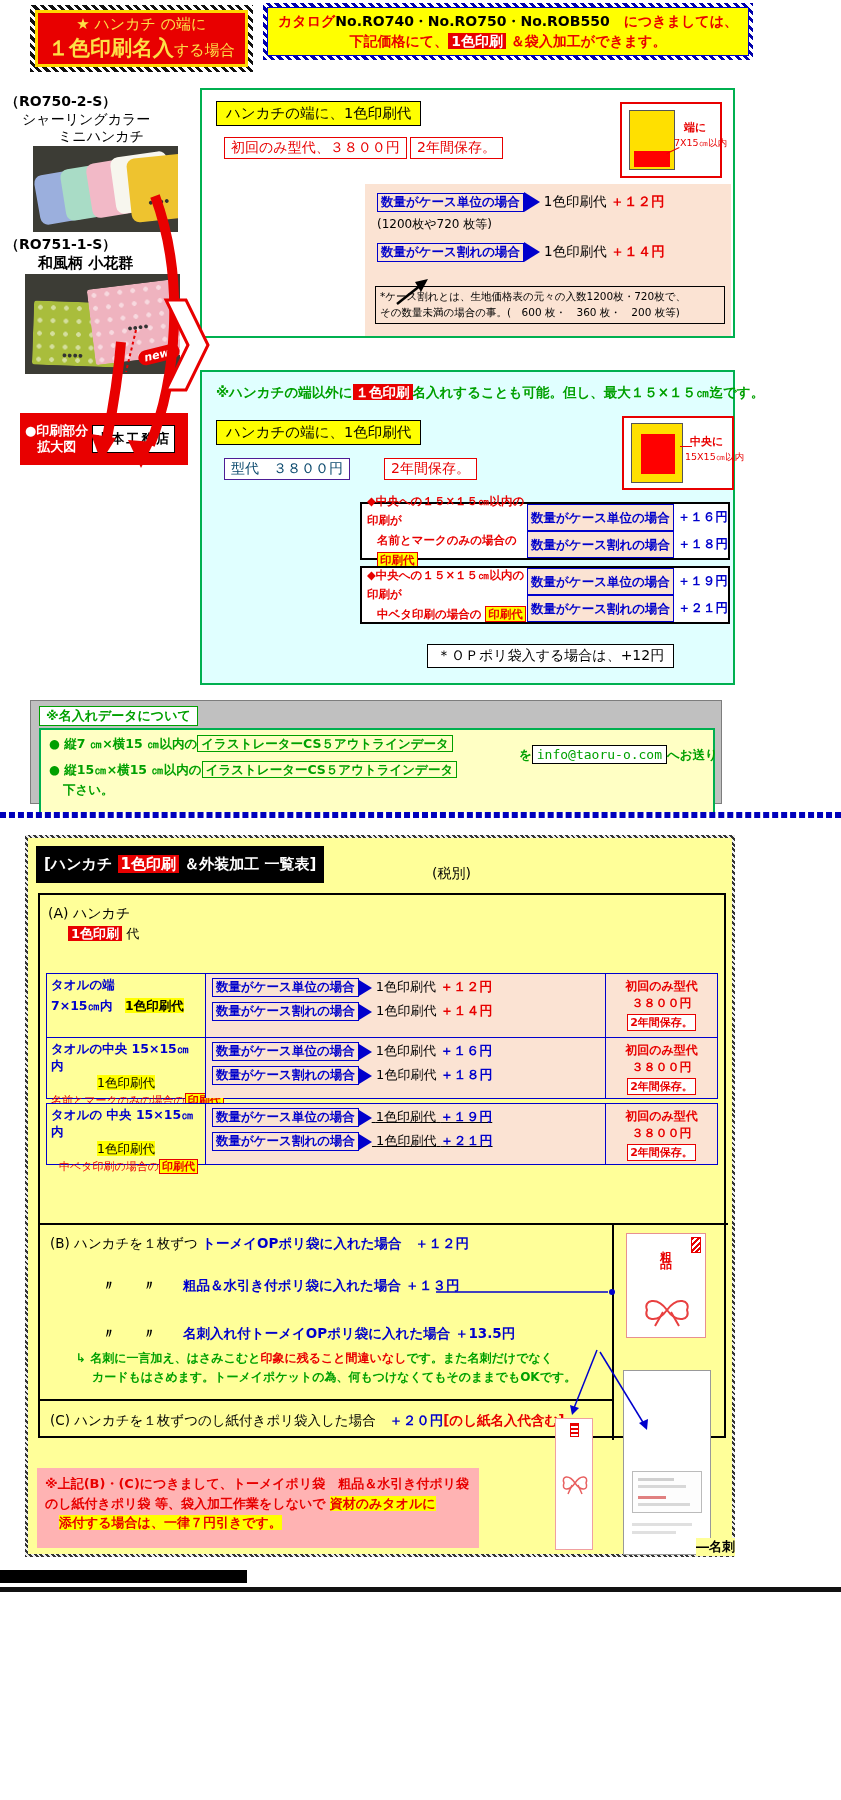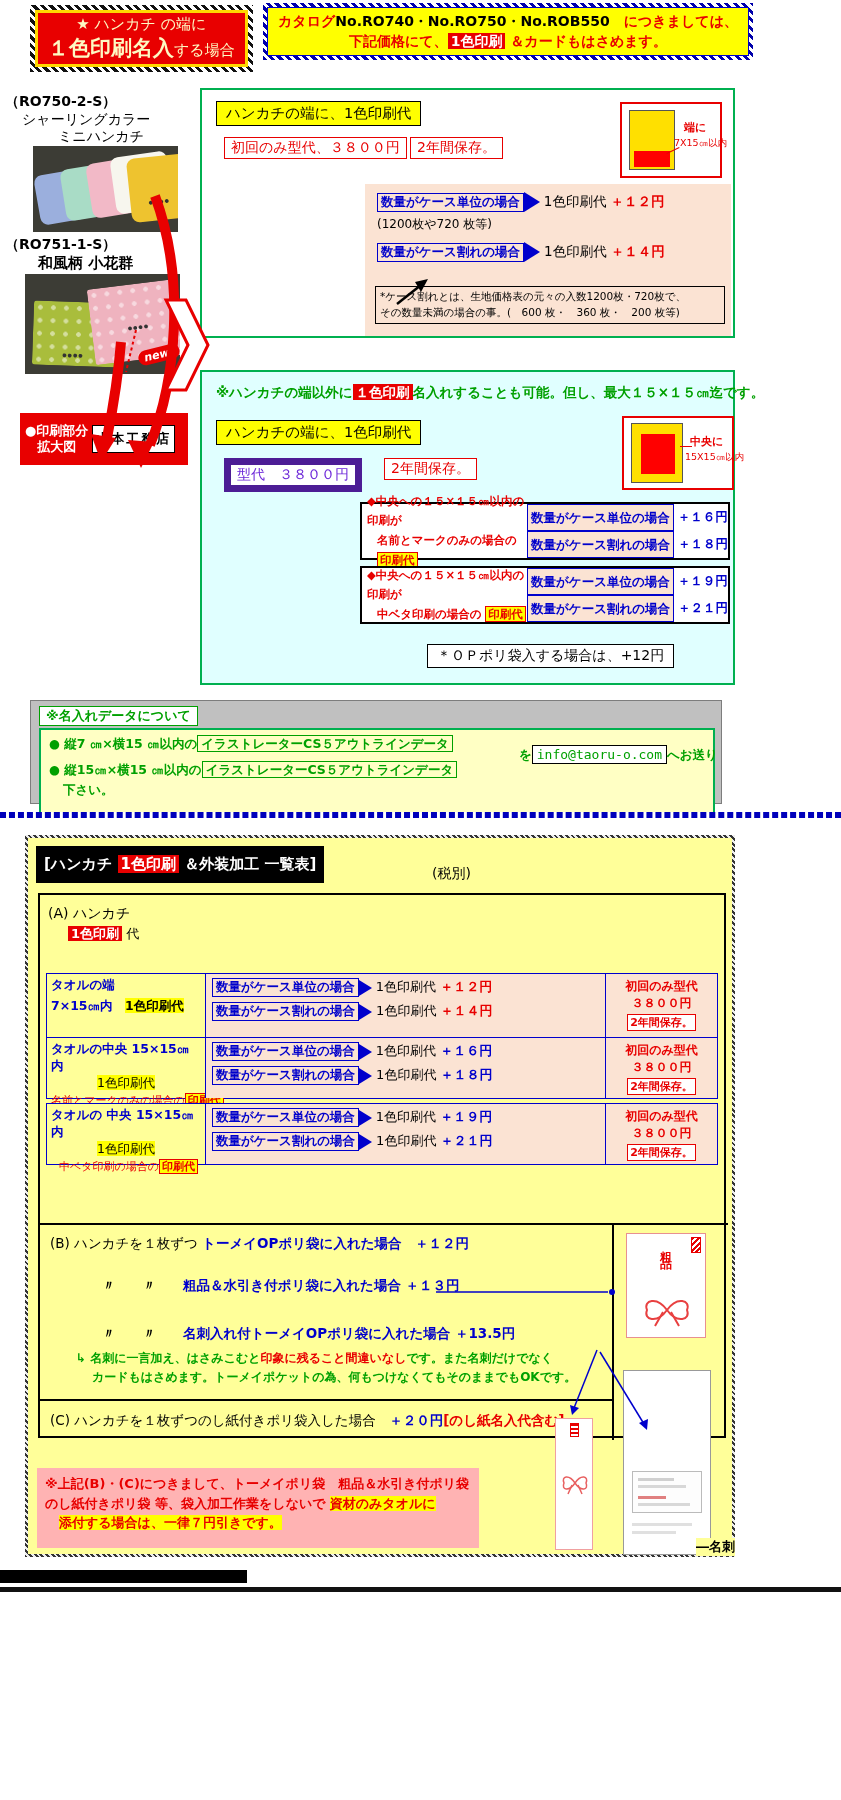--- a/index.html
+++ b/index.html
@@ -8,21 +8,21 @@
           font-size:13px; color:#000; }
   .abs { position:absolute; }
   .red { color:#e80000; }
   .blue { color:#0000cc; }
   .green { color:#00a000; }
   .bold { font-weight:bold; }
   .hl-red { background:#e80000; color:#fff; padding:0 3px; }
   .hl-yel { background:#ffff00; }
   .fee-badge { background:#ffff00; color:#e80000; border:1px solid #e80000; padding:0 2px; font-weight:bold; }
   .rbox { border:1px solid #e80000; color:#e80000; padding:1px 6px; display:inline-block; background:#fff; }
-  .gbox { border:7px solid #4c1d95; color:#6d28d9; padding:1px 6px; display:inline-block; background:#fff; }
+  .gbox { border:1px solid #4c1d95; color:#0c4a6e; padding:1px 6px; display:inline-block; background:#fff; }
   .qty { display:inline-block; border:1px solid #0000cc; color:#0000cc; font-weight:bold;
          padding:0 3px; font-size:12.5px; vertical-align:middle; }
   .qty.pink { background:#fbe3d3; }
   .tri { display:inline-block; width:0; height:0; border-left:16px solid #0000cc;
          border-top:10px solid transparent; border-bottom:10px solid transparent; vertical-align:middle; }
   .tri.sm { border-left-width:13px; border-top-width:8px; border-bottom-width:8px; }
   .hatch-black { background:repeating-linear-gradient(45deg,#111 0 3px,#fff 3px 6px); padding:5px; }
   .hatch-blue  { background:repeating-linear-gradient(45deg,#0000aa 0 3px,#fff 3px 6px); padding:4px; }
   .hatch-gray  { background:repeating-linear-gradient(45deg,#333 0 2px,#eee 2px 4px); padding:3px; }
   .greenframe { border:2px solid #00b050; background:#fff; }
@@ -37,30 +37,30 @@
              padding-top:4px; font-size:12px; }
   .prow { white-space:nowrap; margin-bottom:5px; }
   svg.overlay { position:absolute; left:0; top:0; pointer-events:none; z-index:40; }
 </style>
 </head>
 <body>
 
 <div id="page">
 
   <div class="abs hatch-black" style="left:30px; top:5px;">
-    <div style="background:#e80000; border:3px solid #ffd800; color:#fef9c3; padding:2px 10px; text-align:center;">
+    <div style="background:#e80000; border:3px solid #ffd800; color:#fde047; padding:2px 10px; text-align:center;">
       <div style="font-size:15px;">★ ハンカチ の端に</div>
       <div><span style="font-size:21px; font-weight:bold;font-family:Liberation Mono, monospace;">１色印刷名入</span><span style="font-size:15px;">する場合</span></div>
     </div>
   </div>
 
   <div class="abs hatch-blue" style="left:263px; top:3px;">
     <div style="background:#ffff00; border:1px solid #0000cc; padding:3px 10px; text-align:center; font-size:14px; line-height:1.45;">
       <div><span class="red bold">カタログ</span><span class="bold">No.RO740・No.RO750・No.ROB550</span><span class="red bold">　につきましては、</span></div>
-      <div><span class="red bold">下記価格にて、</span><span class="hl-red bold">1色印刷</span><span class="red bold"> </span><span class="red bold">＆カードもはさめます。</span></div>
+      <div><span class="red bold">下記価格にて、</span><span class="hl-red bold">1色印刷</span><span class="red bold"> </span><span class="red bold">＆袋入加工ができます。</span></div>
     </div>
   </div>
 
   <div class="abs bold" style="left:5px; top:93px; font-size:14px;">（RO750-2-S）</div>
   <div class="abs" style="left:22px; top:111px; font-size:14px;">シャーリングカラー</div>
   <div class="abs" style="left:58px; top:128px; font-size:14px;">ミニハンカチ</div>
 
   <div class="abs" style="left:33px; top:146px; width:145px; height:86px; background:#3c3c35; overflow:hidden;">
     <div class="kerchief" style="left:4px;  top:26px; width:50px; height:50px; background:#9bafdd; transform:rotate(-10deg);"></div>
     <div class="kerchief" style="left:30px; top:20px; width:52px; height:52px; background:#a9dcc6; transform:rotate(-9deg);"></div>
@@ -230,21 +230,21 @@
             <div style="margin-top:2px;"><span class="rbox" style="font-size:11px; padding:0 2px;">2年間保存。</span></div>
           </div>
         </div>
 
         <div class="row" style="left:6px; top:208px; width:672px; height:62px;">
           <div class="cl">
             <div class="blue bold">タオルの 中央 15×15㎝内</div>
             <div style="text-align:center;"><span class="hl-yel">1色印刷代</span></div>
             <div style="white-space:nowrap; padding-left:8px;"><span class="red" style="font-size:11px;">中ベタ印刷の場合の</span><span class="fee-badge" style="font-size:11px;">印刷代</span></div>
           </div>
-          <div class="cm" style="font-size:13px;">
+          <div class="cm" style="font-size:13px;text-decoration:underline;">
             <div class="prow"><span class="qty">数量がケース単位の場合</span><span class="tri sm"></span> <span>1色印刷代</span> <span class="blue bold">＋１９円</span></div>
             <div class="prow"><span class="qty">数量がケース割れの場合</span><span class="tri sm"></span> <span>1色印刷代</span> <span class="blue bold">＋２１円</span></div>
           </div>
           <div class="cr red bold">
             <div>初回のみ型代</div>
             <div>３８００円</div>
             <div style="margin-top:2px;"><span class="rbox" style="font-size:11px; padding:0 2px;">2年間保存。</span></div>
           </div>
         </div>
 

